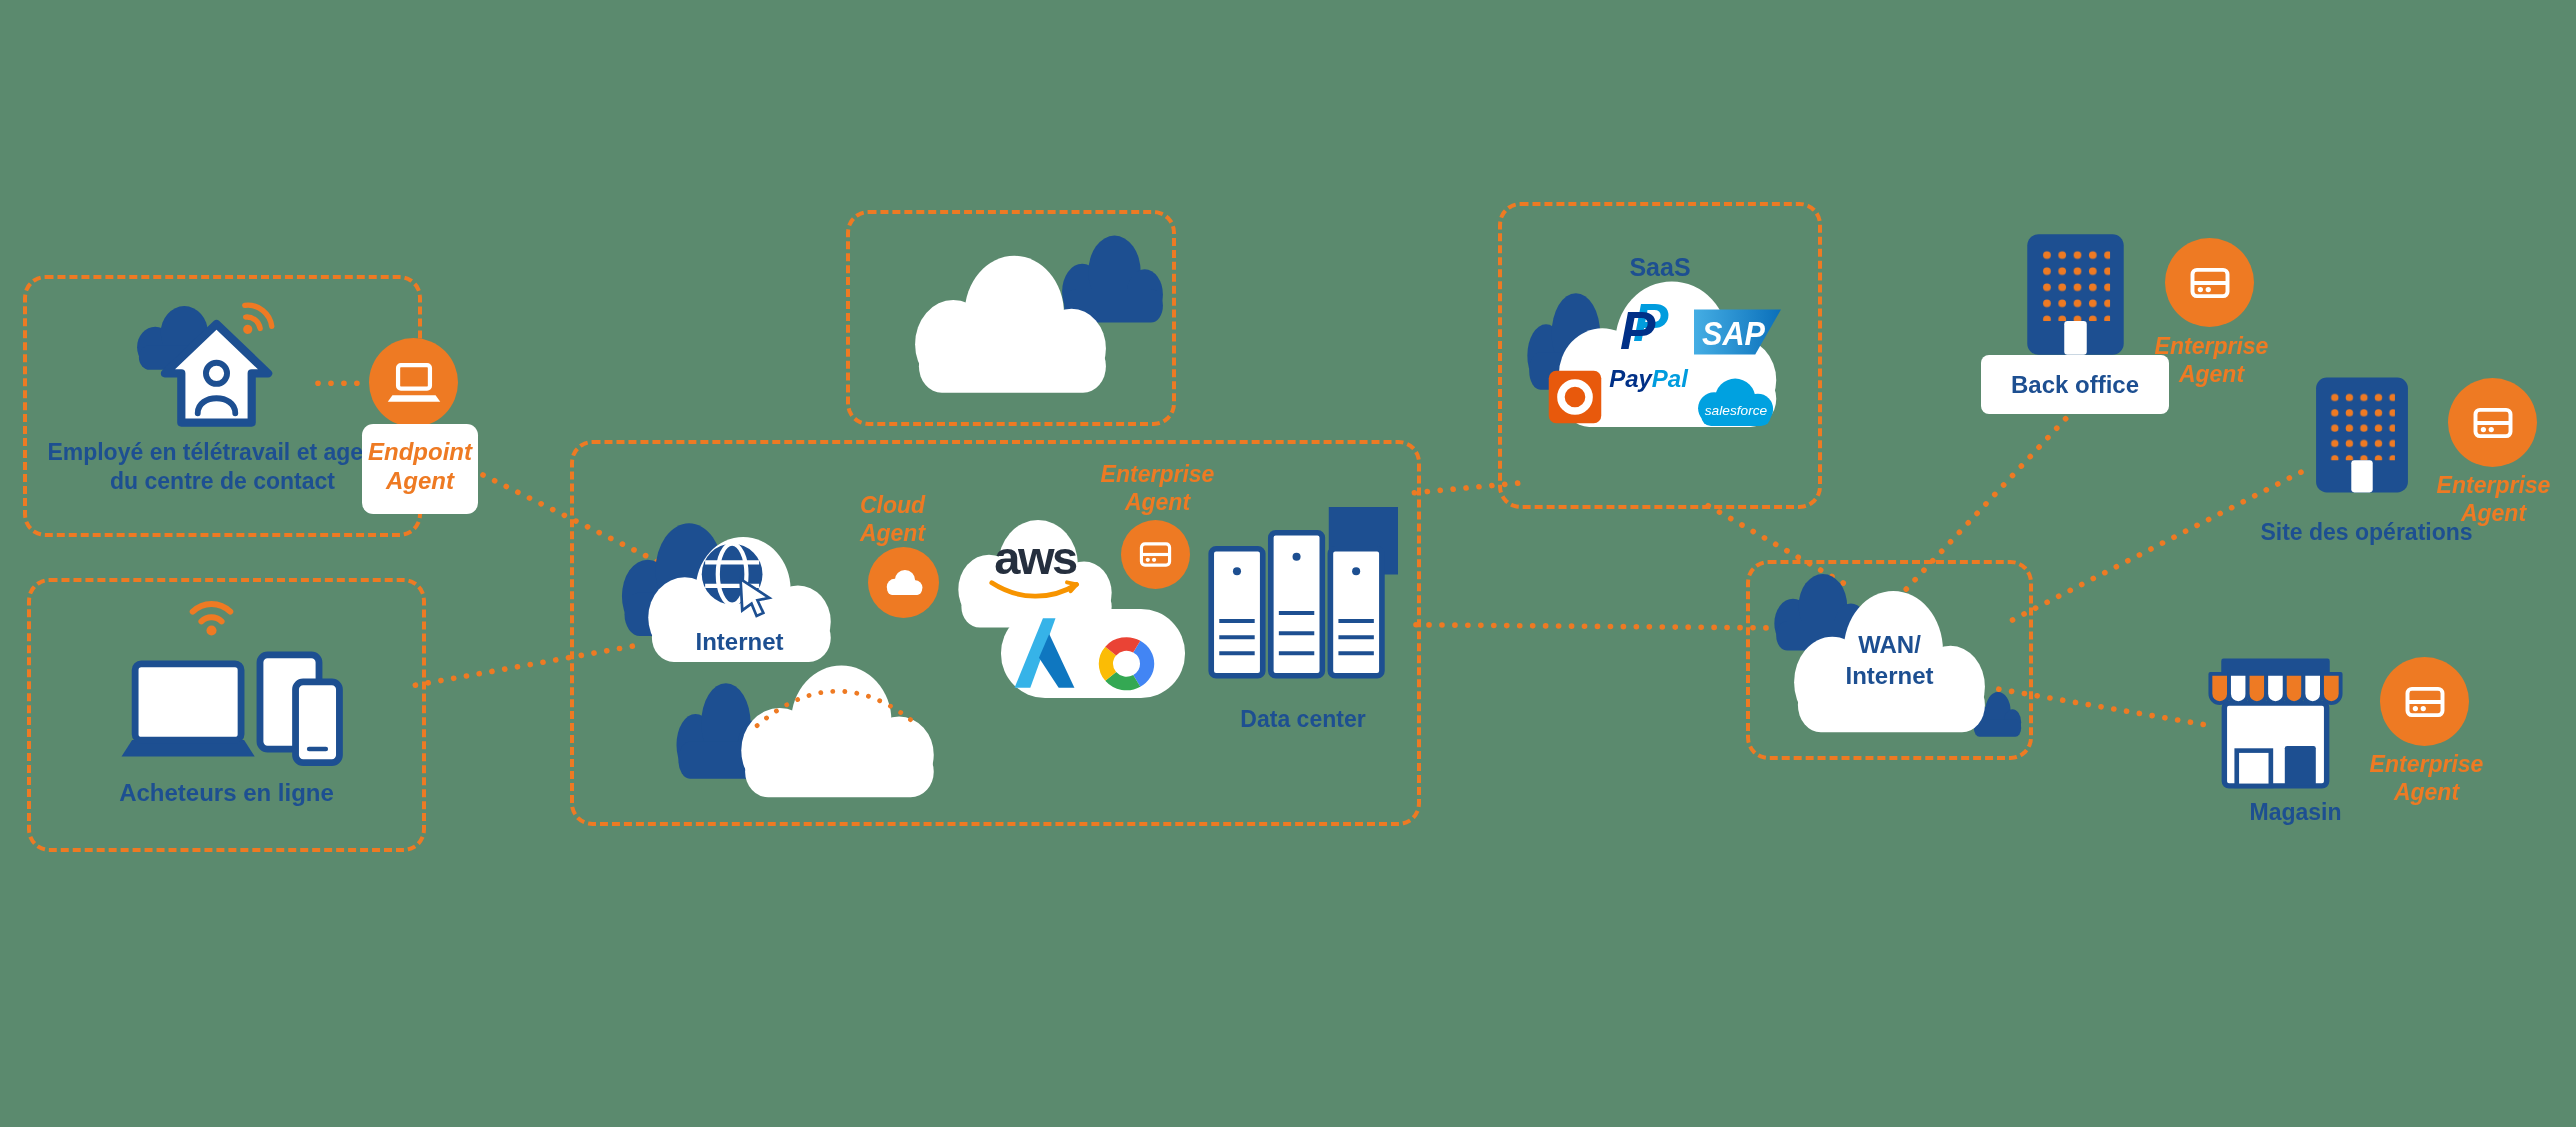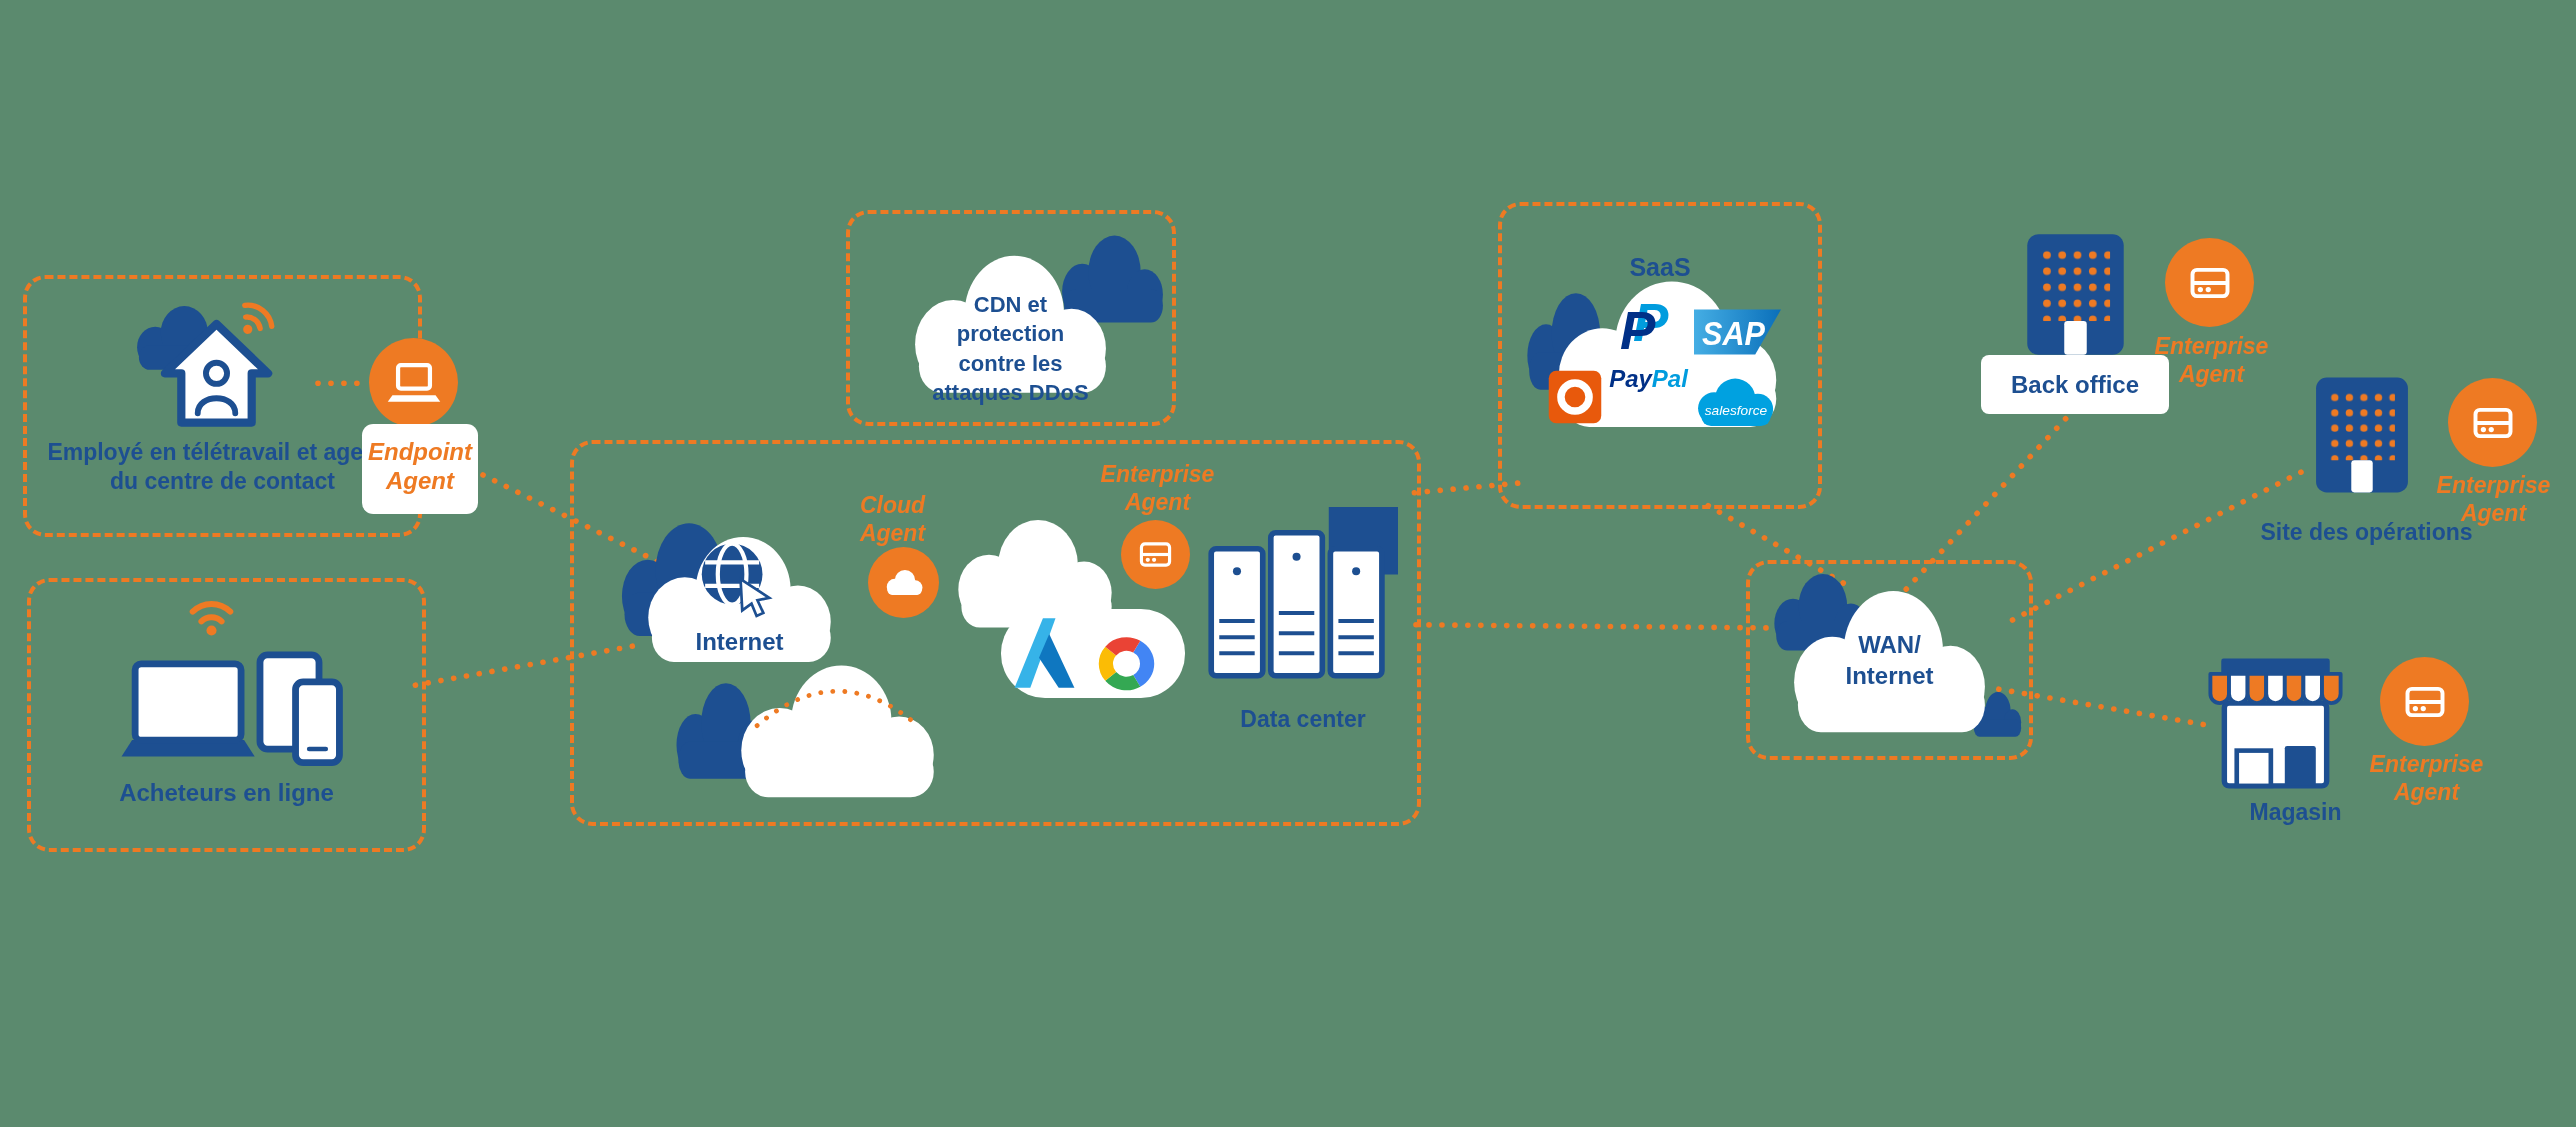--- a/index.html
+++ b/index.html
@@ -139,20 +139,27 @@
           <circle cx="48" cy="31" r="10"></circle>
             <rect x="10" y="28" width="47" height="13" rx="6.5"></rect>
         </g>
       </svg>
     </div>
 
     <svg class="abs" style="left:369px;top:69px;width:184px;height:125px" viewBox="0 0 120 72" preserveAspectRatio="none">
         <use href="#cloud" fill="#fff"></use>
       </svg>
     <div class="abs" style="left:427px;top:165px;width:184px;height:89px;background:#fff;border-radius:44px"></div>
+    <div class="abs" style="left:369px;top:90px;width:184px;text-align:center">
+      <span style="font-size:47px;font-weight:700;color:#252f3e;letter-spacing:-2.4px;line-height:1">aws</span>
+      <svg style="width:100px;height:24px;display:block;margin:-3.2px auto 0" viewBox="0 0 124 30">
+        <path d="M8 6 C 42 28, 82 28, 114 8" stroke="#f79400" stroke-width="6" fill="none" stroke-linecap="round"></path>
+        <path d="M114 8 L102 5.5 M114 8 L106.5 16.5" stroke="#f79400" stroke-width="5" fill="none" stroke-linecap="round"></path>
+      </svg>
+    </div>
     <svg class="abs" style="left:439px;top:171px;width:63px;height:76px" viewBox="0 0 40 48">
       <path d="M19 2 L27 2 L11 46 L1 46 Z" fill="#36b3e8"></path>
       <path d="M23 12 L39 46 L29 46 L16.5 27 Z" fill="#0f77c0"></path>
     </svg>
     <svg class="abs" style="left:502px;top:185px;width:101px;height:68px" viewBox="0 0 64 45" preserveAspectRatio="none">
       <g fill="none" stroke-width="9">
         <path d="M38.5 11.7 A13 13 0 0 1 38.5 34.3" stroke="#4285F4"></path>
         <path d="M38.5 34.3 A13 13 0 0 1 22 31.4" stroke="#34A853"></path>
         <path d="M22 31.4 A13 13 0 0 1 22 14.6" stroke="#FBBC05"></path>
         <path d="M22 14.6 A13 13 0 0 1 38.5 11.7" stroke="#EA4335"></path>
@@ -206,26 +213,20 @@
     </svg>
   </div>
 
   <div class="dashed-box" style="left:846px;top:210px;width:322px;height:208px">
     <svg class="abs" style="left:202px;top:16px;width:121px;height:101px" viewBox="0 0 120 72" preserveAspectRatio="none">
         <use href="#cloud" fill="#1d4f91"></use>
       </svg>
     <svg class="abs" style="left:46px;top:33px;width:229px;height:159px" viewBox="0 0 120 72" preserveAspectRatio="none">
         <use href="#cloud" fill="#fff"></use>
       </svg>
-    <div class="cloud-label" style="left:46px;width:229px;top:64px;font-size:22px;line-height:1.33">
-      <span>CDN et</span>
-      <span>protection</span>
-      <span>contre les</span>
-      <span>attaques DDoS</span>
-    </div>
   </div>
 
   <div class="dashed-box" style="left:1498px;top:202px;width:316px;height:299px">
     <div class="cloud-label" style="left:0;width:100%;top:35px;font-size:25px">SaaS</div>
     <svg class="abs" style="left:16px;top:81px;width:112px;height:112px" viewBox="0 0 120 72" preserveAspectRatio="none">
         <use href="#cloud" fill="#1d4f91"></use>
       </svg>
     <svg class="abs" style="left:35px;top:66px;width:261px;height:169px" viewBox="0 0 120 72" preserveAspectRatio="none">
         <use href="#cloud" fill="#fff"></use>
       </svg>

